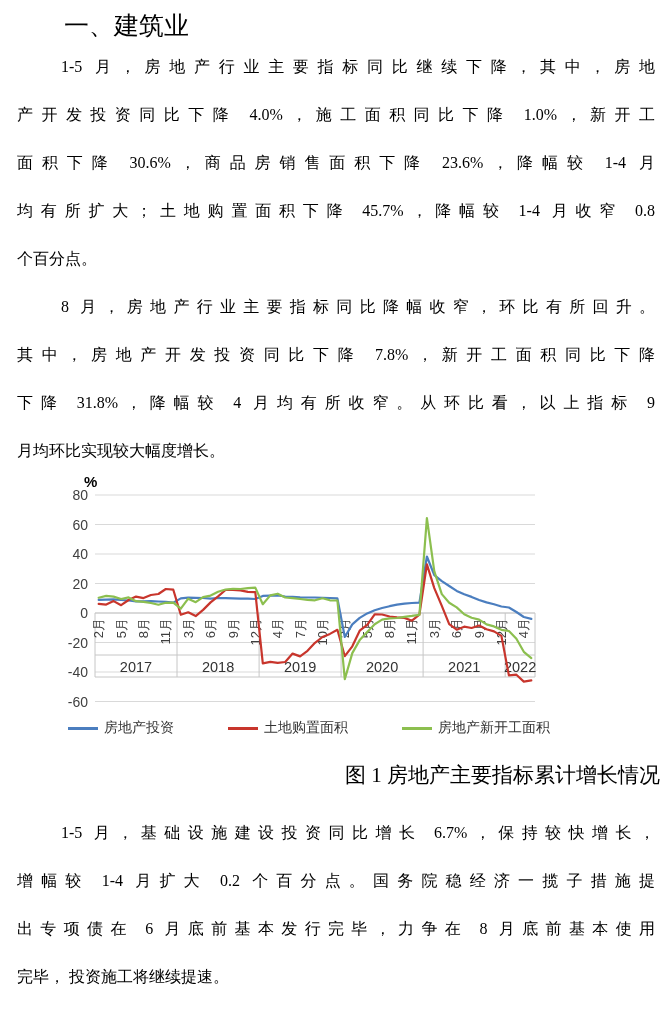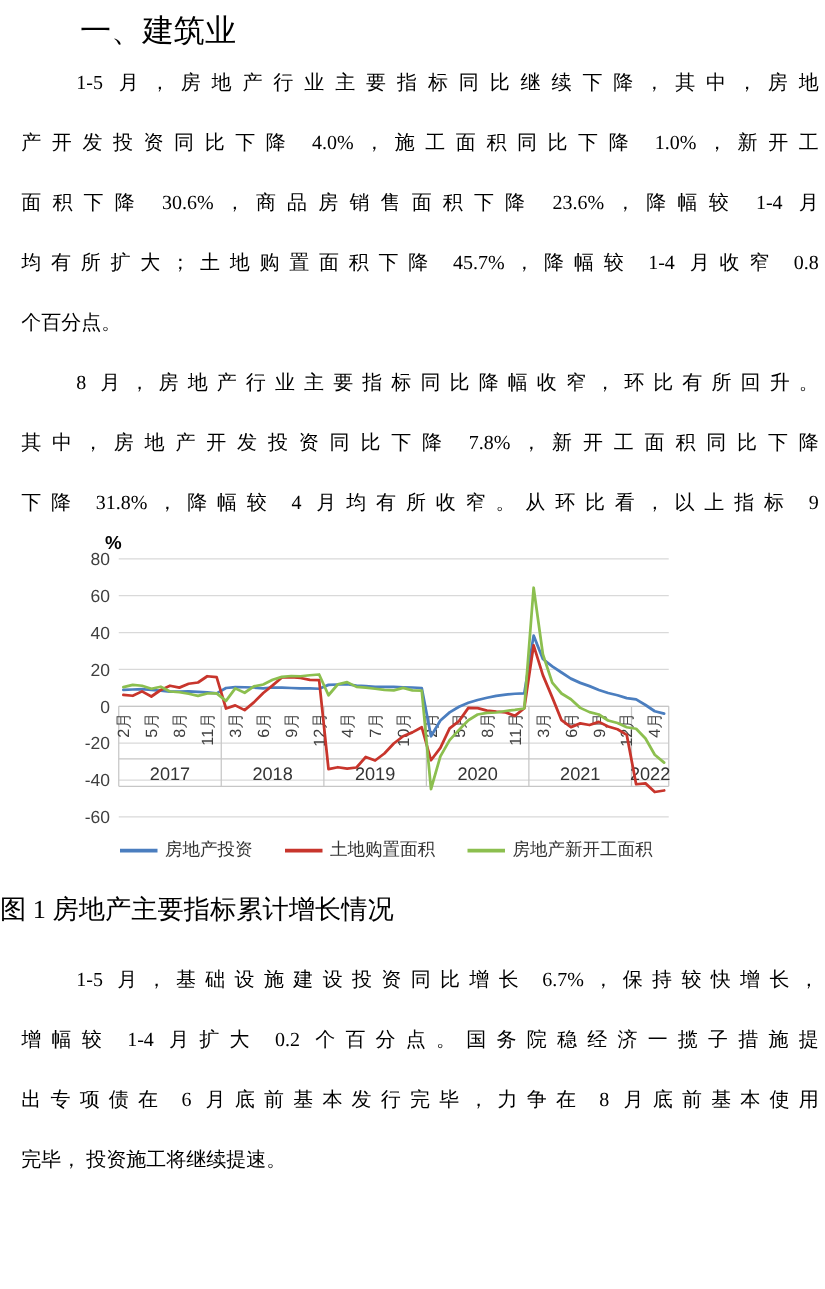--- a/index.html
+++ b/index.html
@@ -8,45 +8,46 @@
   .heading{font-family:"Liberation Sans","DejaVu Sans",sans-serif;font-weight:normal;
            font-size:25px;line-height:30px;margin:10px 0 0 64px}
   .para{margin:0 5px 0 17px;font-size:16px}
   .para .pline{height:48px;line-height:48px;text-align:justify;text-align-last:justify;overflow:hidden}
   .para .pline.indent{text-indent:44px}
   .para .pline.last{text-align-last:left}
   .p1{margin-top:3px}
   .p3{margin-top:20px}
   .chart-wrap{margin-left:68px;width:482px}
   .chart-wrap svg{display:block}
-  .legend{display:flex;justify-content:center;align-items:center;gap:26px;margin-top:6px;
+  .legend{display:flex;justify-content:space-between;align-items:center;gap:26px;margin-top:6px;
           font-family:"Liberation Sans","DejaVu Sans",sans-serif;font-size:14px;color:#333}
   .lg-item{display:inline-flex;align-items:center}
   .lg-line{display:inline-block;width:30px;height:3px;margin-right:6px}
-  .caption{text-align:left;font-size:21px;margin-top:24px}
+  .caption{text-align:right;font-size:21px;margin-top:24px}
 </style>
 </head>
 <body>
 
 <div>
 
   <div class="heading">一、建筑业</div>
 
   <div class="para p1">
     <div class="pline indent">1-5 月，房地产行业主要指标同比继续下降，其中，房地</div>
     <div class="pline">产开发投资同比下降 4.0%，施工面积同比下降 1.0%，新开工</div>
     <div class="pline">面积下降 30.6%，商品房销售面积下降 23.6%，降幅较 1-4 月</div>
     <div class="pline">均有所扩大；土地购置面积下降 45.7%，降幅较 1-4 月收窄 0.8</div>
     <div class="pline last">个百分点。</div>
   </div>
 
   <div class="para p2">
     <div class="pline indent">8 月，房地产行业主要指标同比降幅收窄，环比有所回升。</div>
     <div class="pline">其中，房地产开发投资同比下降 7.8%，新开工面积同比下降</div>
     <div class="pline">下降 31.8%，降幅较 4 月均有所收窄。从环比看，以上指标 9</div>
+    <div class="pline last">月均环比实现较大幅度增长。</div>
   </div>
 
   <div class="chart-wrap">
     <svg id="chart-svg" width="482" height="238" viewBox="0 0 482 238" font-family="Liberation Sans, DejaVu Sans, sans-serif">
         <g>
           <line x1="27" x2="467" y1="20.0" y2="20.0" stroke="#d9d9d9" stroke-width="1"></line>
           <line x1="27" x2="467" y1="49.5" y2="49.5" stroke="#d9d9d9" stroke-width="1"></line>
           <line x1="27" x2="467" y1="79.0" y2="79.0" stroke="#d9d9d9" stroke-width="1"></line>
           <line x1="27" x2="467" y1="108.5" y2="108.5" stroke="#d9d9d9" stroke-width="1"></line>
           <line x1="27" x2="467" y1="138.0" y2="138.0" stroke="#d9d9d9" stroke-width="1"></line>

